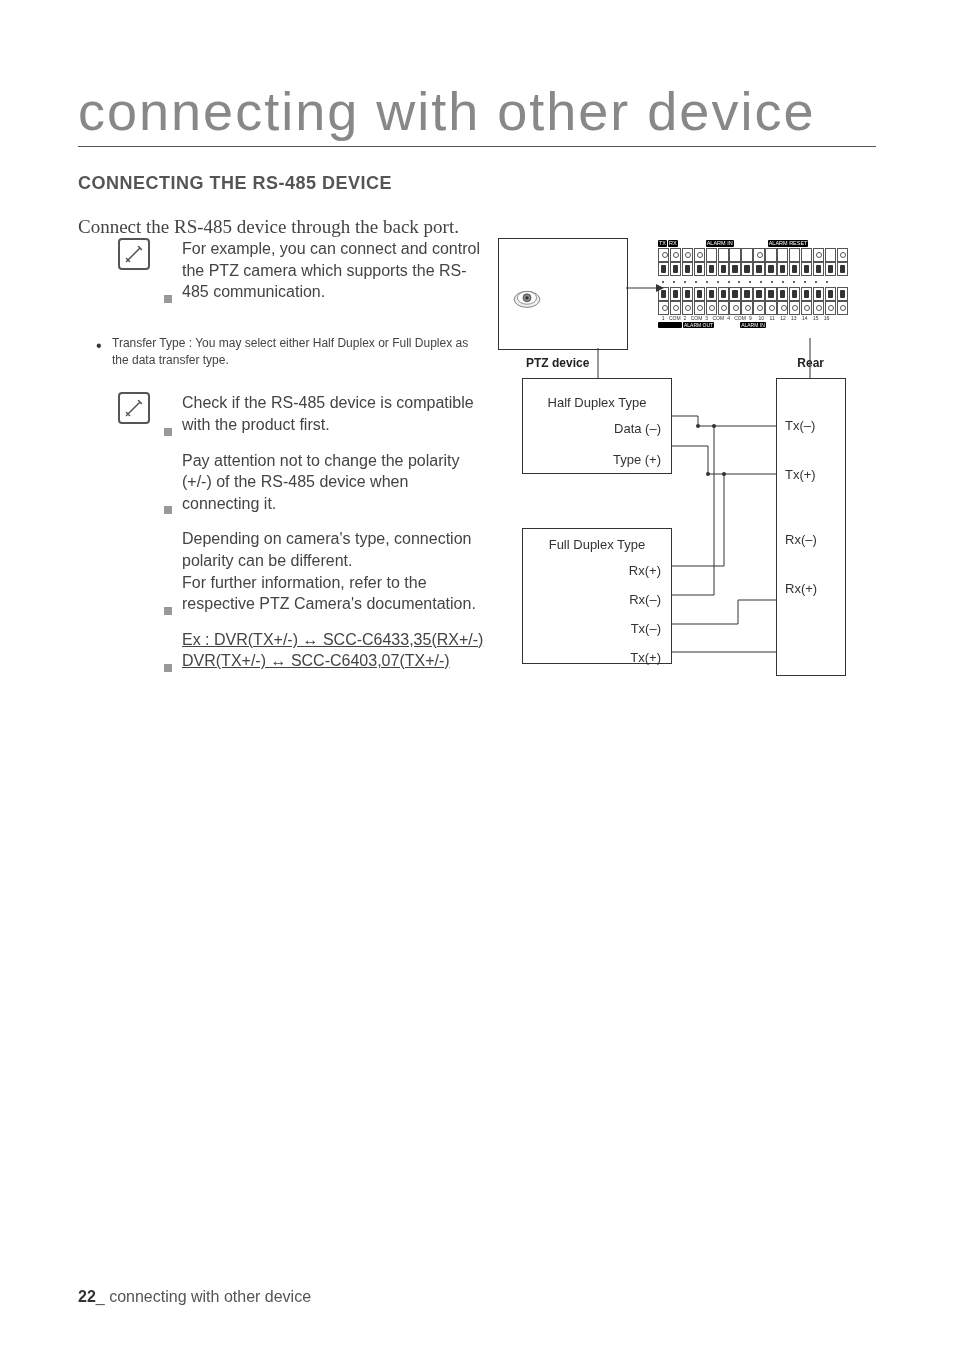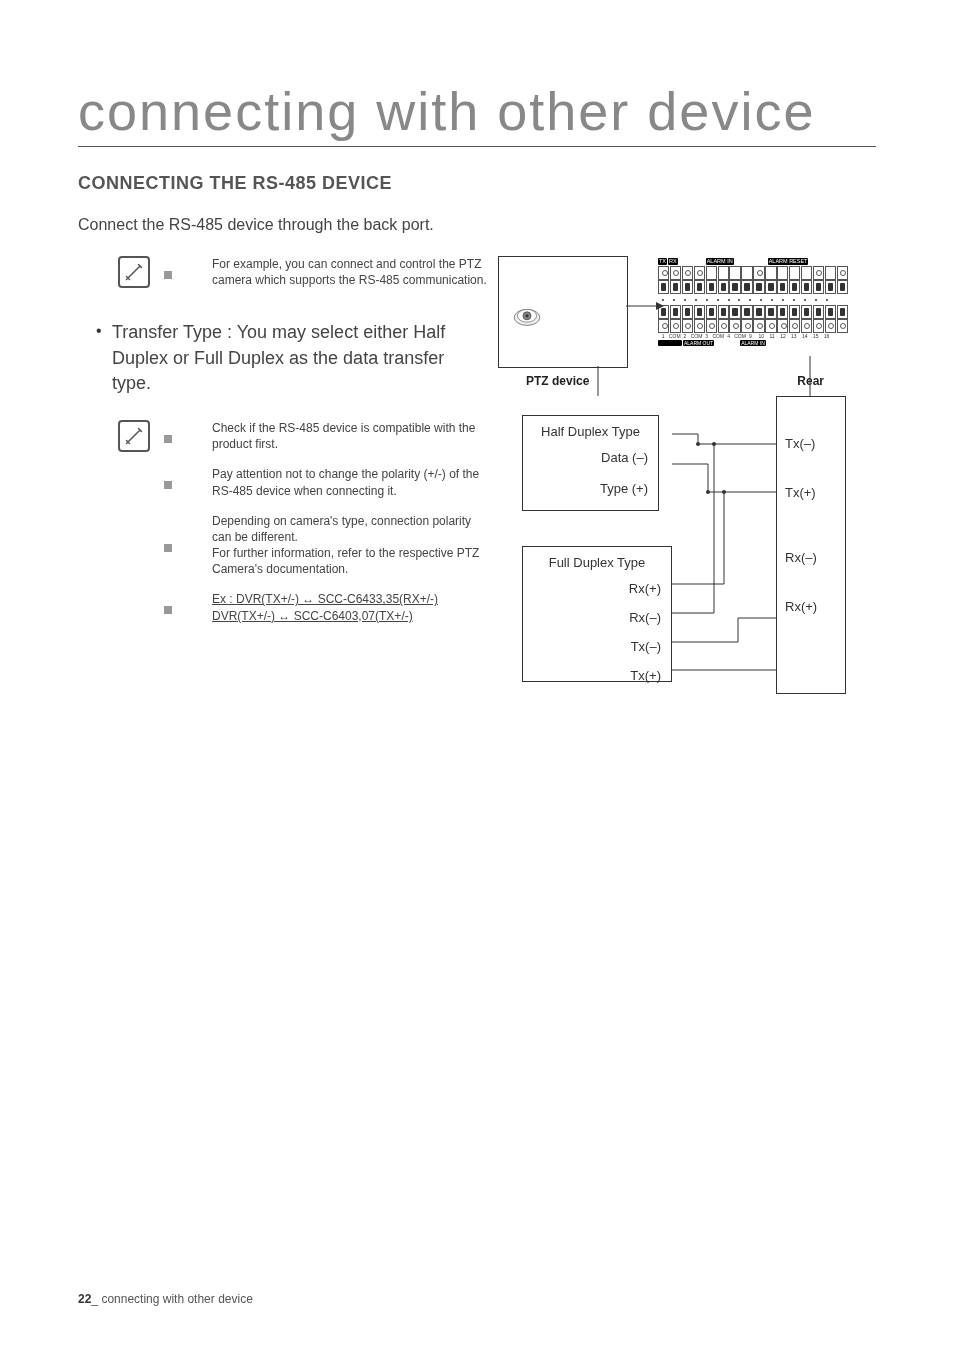--- a/index.html
+++ b/index.html
@@ -30,23 +30,23 @@
     white-space: nowrap;
   }
   .section-title {
     font-size: 18px;
     font-weight: bold;
     color: #555;
     letter-spacing: 0.5px;
     margin-bottom: 22px;
   }
   .intro {
-    font-size: 16px;
+    font-size: 19px;
     color: #444;
-    margin-bottom: 22px;
+    font-family: Liberation Serif, serif;
   }
   .columns {
     display: flex;
     align-items: flex-start;
   }
   .left-col {
     width: 410px;
     padding-right: 10px;
     font-size: 14px;
     color: #444;
@@ -75,59 +75,58 @@
   .note-icon svg { width: 18px; height: 18px; }
   .note-icon-small {
     margin-left: 40px;
   }
   .note-list {
     flex: 1;
     padding-left: 4px;
   }
   .note-item {
     display: flex;
-    align-items: center;
+    align-items: flex-end;
     margin-bottom: 14px;
     line-height: 1.35;
-    font-size: 12px;
-    gap: 30px;
+    font-size: 16px;
   }
   .note-bullet {
     flex: 0 0 auto;
     width: 8px;
     height: 8px;
     background: #999;
     margin-right: 10px;
     margin-top: 5px;
   }
   .bullet-list {
     margin: 18px 0 24px 0;
     padding: 0;
     list-style: none;
   }
   .bullet-list li {
     position: relative;
     padding-left: 34px;
     margin-bottom: 6px;
     line-height: 1.4;
-    font-size: 18px;
+    font-size: 12px;
   }
   .bullet-list li::before {
     content: "•";
     position: absolute;
     left: 18px;
     top: 0;
     font-size: 16px;
     color: #333;
   }
   .footer {
     position: absolute;
     bottom: 46px;
     left: 78px;
-    font-size: 12px;
+    font-size: 16px;
     color: #555;
   }
   .footer .pagenum {
     font-weight: bold;
     color: #333;
   }
   
   .diagram {
     position: relative;
     width: 370px;
@@ -240,26 +239,25 @@
   .duplex-box {
     position: absolute;
     border: 1px solid #333;
     background: #fff;
     font-size: 13px;
     color: #333;
   }
   .half-box {
     left: 24px;
     top: 140px;
-    width: 137px;
+    width: 150px;
     height: 96px;
-    padding: 8px 10px;
+    padding: 16px 10px;
     box-sizing: border-box;
     text-align: right;
-    margin-top: 19px;
   }
   .full-box {
     left: 24px;
     top: 290px;
     width: 150px;
     height: 136px;
     padding: 8px 10px;
     box-sizing: border-box;
     text-align: right;
   }

